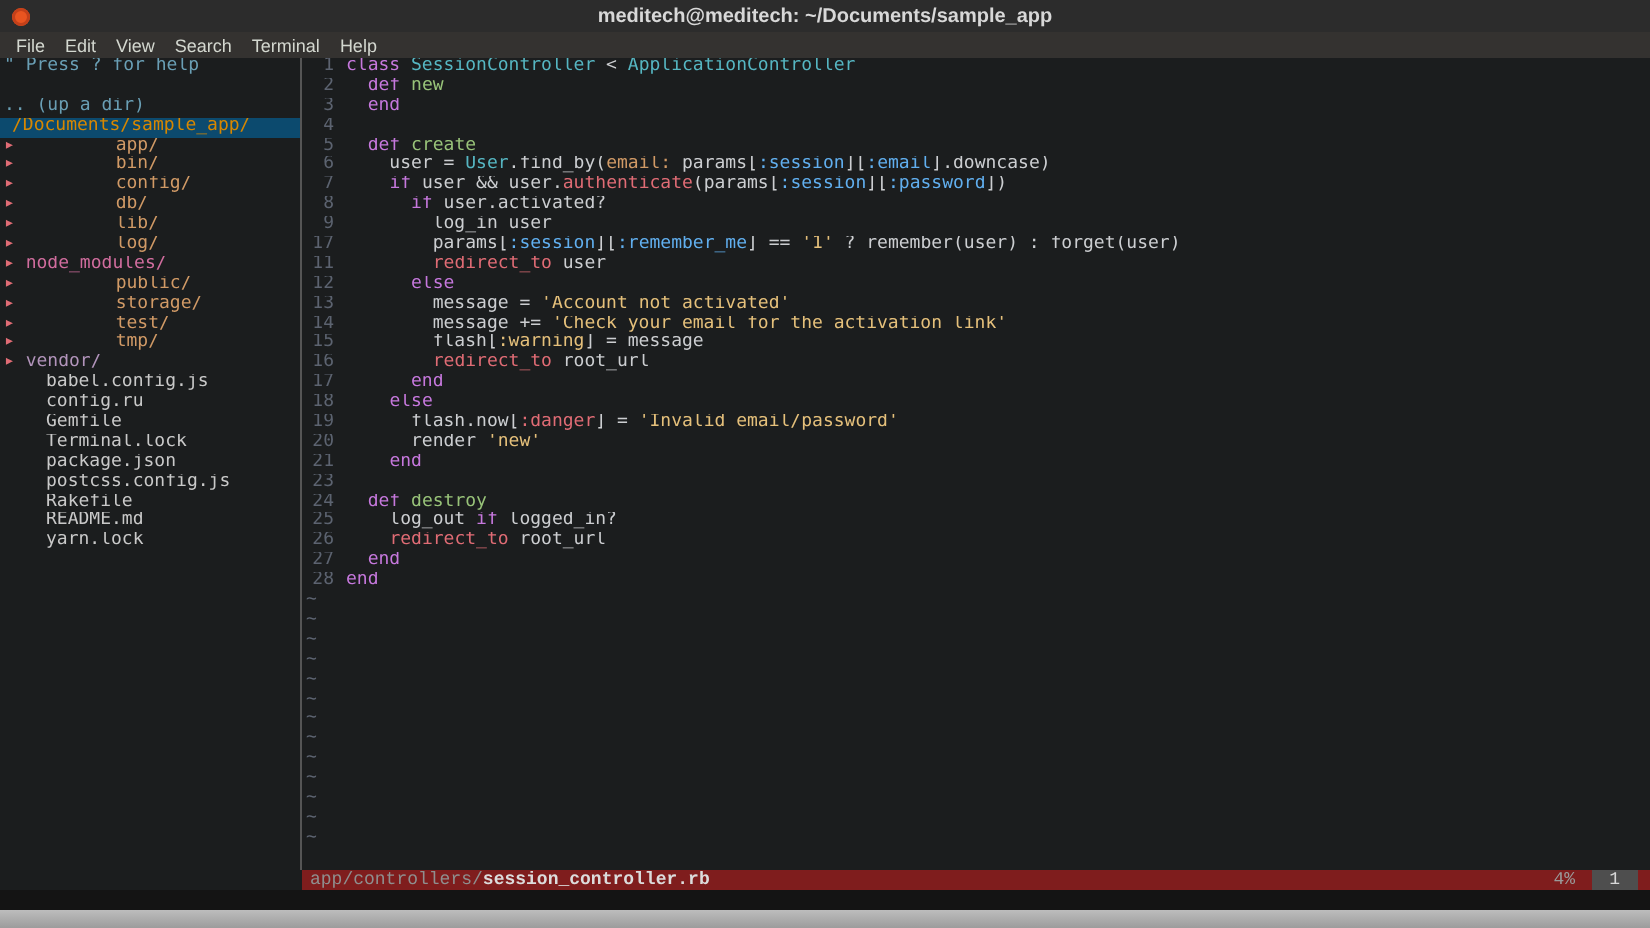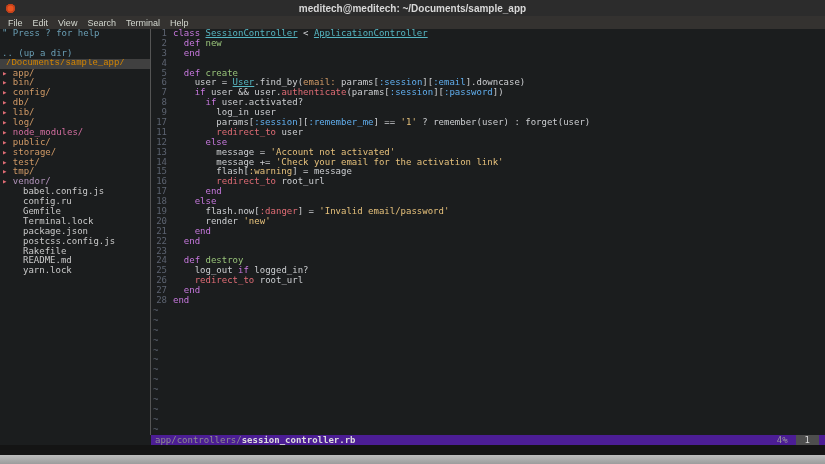--- a/index.html
+++ b/index.html
@@ -18,50 +18,50 @@
   .menu-item { font-family:"Liberation Sans", sans-serif; font-size:9px; color:#d3d7cf; padding:0 5px; }
 
   
   .term { height:406px; display:flex; flex:0 0 auto; font-size:9px; }
   .row { height:9.9px; line-height:9.9px; white-space:pre; overflow:hidden; }
 
   .nerdtree { width:150px; height:100%; overflow:hidden; }
   .tree-row { padding-left:2px; color:#cccccc; }
   .tree-help { color:#6a9fb5; }
   .tree-up { color:#6a9fb5; }
-  .tree-root { background:#404040; color:#d78700; display:flex; align-items:flex-start;font-family:Liberation Mono, monospace; }
+  .tree-root { background:#0c4a6e; color:#d78700; display:flex; align-items:flex-start; }
   .cursor-block { display:inline-block; width:6px; background:#aeb0b2; }
   .arrow { color:#e06c75; }
-  .dir-orange { color:#d19a66; }
+  .dir-orange { color:#d19a66;margin-left:45px; }
   .dir-pink { color:#d16d9e; }
   .dir-purple { color:#b294bb; }
   .file { color:#c9c9c9;margin-left:21px; }
 
   .vsep { width:1px; background:#555555; height:100%; }
 
   .editor { flex:1; height:100%; overflow:hidden; }
   .ln { display:inline-block; width:16px; text-align:right; margin-right:6px; color:#5c6370; }
   .tilde-row { padding-left:2px; color:#5c6370; }
 
   
   .fg   { color:#ccced1; }
   .kw   { color:#c678dd; }
-  .const{ color:#56b6c2;text-decoration:underline; }
+  .const{ color:#56b6c2; }
   .str  { color:#e5c07b; }
   .sym  { color:#61afef; }
   .meth { color:#e06c75;margin-top:32px; }
   .fn   { color:#98c379; }
   .arg  { color:#d19a66; }
   .warn { color:#e5c07b; }
   .dang { color:#e06c75; }
 
   
   .statusrow { height:10px; display:flex; flex:0 0 auto; font-size:9px; line-height:10px; }
   .status-left { width:151px; background:#5c5c5c; color:#f4f4f4; font-weight:bold; padding-left:2px; white-space:pre; overflow:hidden; letter-spacing:-0.35px;margin-top:40px; }
-  .status-right { flex:1; background:#4c1d95; display:flex; align-items:flex-start; padding-left:4px; white-space:pre; overflow:hidden; }
+  .status-right { flex:1; background:#7f1d1d; display:flex; align-items:flex-start; padding-left:4px; white-space:pre; overflow:hidden;font-family:Liberation Mono, monospace; }
   .path-dim { color:#8f8f8f; }
   .path-file { color:#dcdcdc; font-weight:bold; }
   .status-spacer { margin-left:auto; }
   .percent { color:#9a9a9a; padding-right:8px; }
   .seg { background:#4e4e4e; color:#d8d8d8; padding:0 9px; height:100%; display:flex; align-items:center; margin-right:6px; }
 
   .cmdline { height:10px; background:#141414; flex:0 0 auto; }
   .bottomstrip { height:9px; background:linear-gradient(#bdbdbd,#9c9c9c); flex:0 0 auto; }
 </style>
 </head>
@@ -136,21 +136,20 @@
           <div class="row code-row"><span class="ln">12</span><span class="fg">      </span><span class="kw">else</span></div>
           <div class="row code-row"><span class="ln">13</span><span class="fg">        message = </span><span class="str">'Account not activated'</span></div>
           <div class="row code-row"><span class="ln">14</span><span class="fg">        message += </span><span class="str">'Check your email for the activation link'</span></div>
           <div class="row code-row"><span class="ln">15</span><span class="fg">        flash[</span><span class="warn">:warning</span><span class="fg">] = message</span></div>
           <div class="row code-row"><span class="ln">16</span><span class="fg">        </span><span class="meth">redirect_to</span><span class="fg"> root_url</span></div>
           <div class="row code-row"><span class="ln">17</span><span class="fg">      </span><span class="kw">end</span></div>
           <div class="row code-row"><span class="ln">18</span><span class="fg">    </span><span class="kw">else</span></div>
           <div class="row code-row"><span class="ln">19</span><span class="fg">      flash.now[</span><span class="dang">:danger</span><span class="fg">] = </span><span class="str">'Invalid email/password'</span></div>
           <div class="row code-row"><span class="ln">20</span><span class="fg">      render </span><span class="str">'new'</span></div>
           <div class="row code-row"><span class="ln">21</span><span class="fg">    </span><span class="kw">end</span></div>
-          <div class="row code-row"><span class="ln">22</span><span class="fg">  </span><span class="kw">end</span></div>
           <div class="row code-row"><span class="ln">23</span></div>
           <div class="row code-row"><span class="ln">24</span><span class="fg">  </span><span class="kw">def </span><span class="fn">destroy</span></div>
           <div class="row code-row"><span class="ln">25</span><span class="fg">    log_out </span><span class="kw">if</span><span class="fg"> logged_in?</span></div>
           <div class="row code-row"><span class="ln">26</span><span class="fg">    </span><span class="meth">redirect_to</span><span class="fg"> root_url</span></div>
           <div class="row code-row"><span class="ln">27</span><span class="fg">  </span><span class="kw">end</span></div>
           <div class="row code-row"><span class="ln">28</span><span class="kw">end</span></div>
           <div class="row tilde-row">~</div>
           <div class="row tilde-row">~</div>
           <div class="row tilde-row">~</div>
           <div class="row tilde-row">~</div>

